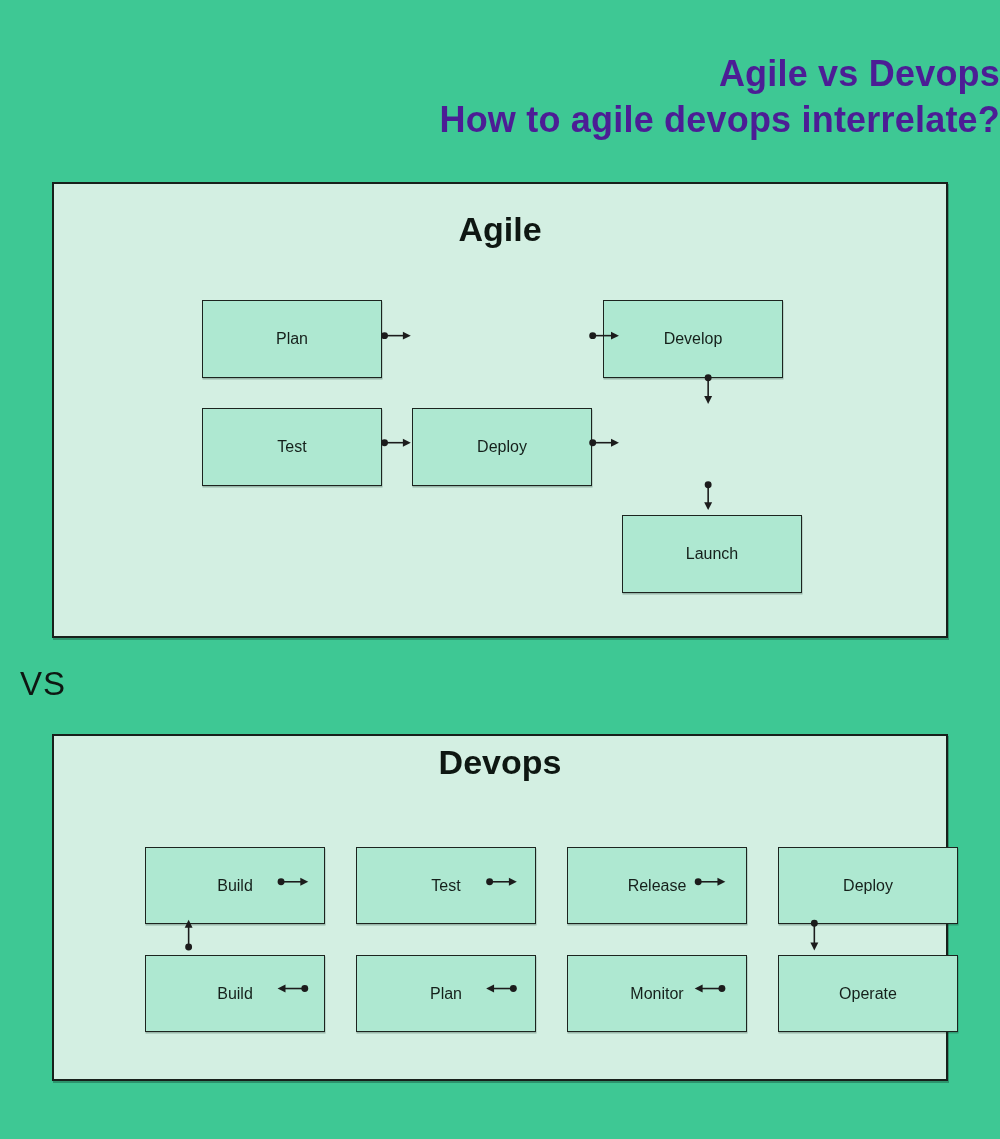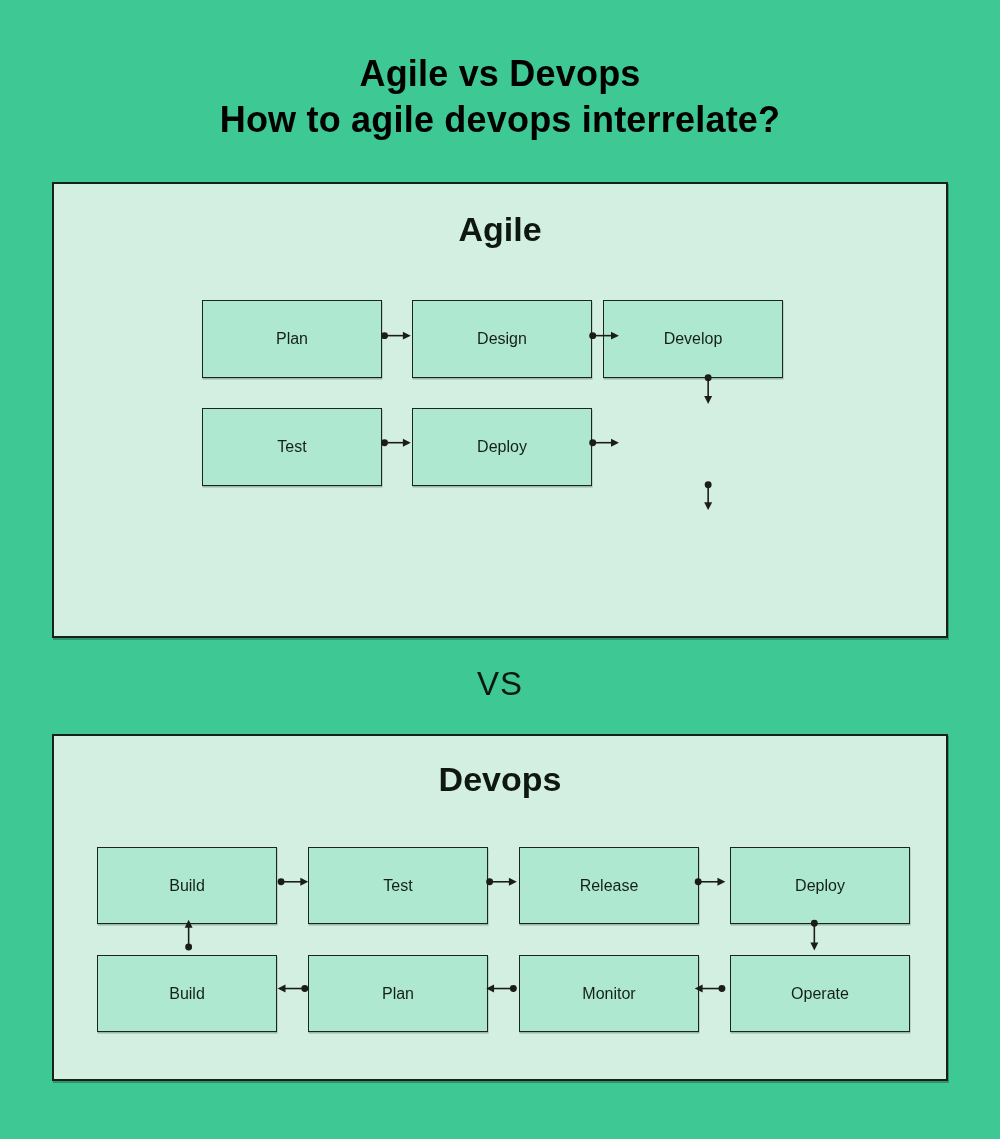--- a/index.html
+++ b/index.html
@@ -13,112 +13,113 @@
     width: 1000px;
     height: 1139px;
     background: #3ec894;
     overflow: hidden;
     color: #101814;
   }
   .main-title {
     position: absolute;
     top: 51px; left: 0;
     width: 100%;
-    text-align: center;
+    text-align: right;
     font-size: 36px;
     font-weight: 700;
     line-height: 46px;
     letter-spacing: 0.2px;
-    color: #000000;
+    color: #4c1d95;
   }
   .panel {
     position: absolute;
     left: 52px;
     width: 896px;
     background: #d3efe2;
     border: 2px solid #17201b;
     box-shadow: 1px 2px 0 rgba(15, 51, 38, 0.35);
   }
   .panel-agile { top: 182px; height: 456px; }
   .panel-devops { top: 734px; height: 347px; }
   .panel-title {
     position: absolute;
     top: 26px; left: 0;
     width: 100%;
     text-align: center;
     font-size: 34px;
     font-weight: 700;
     color: #0e1712;
   }
-  .panel-devops .panel-title { top: 24px; }
+  .panel-devops .panel-title { top: 7px; }
   .node {
     position: absolute;
     width: 180px;
     height: 78px;
     background: #aee8d1;
     border: 1.6px solid #1c241f;
     display: flex;
     align-items: center;
     justify-content: center;
     box-shadow: 0.5px 1.5px 0 rgba(15, 51, 38, 0.3);
   }
-  .panel-devops .node { height: 77px; }
+  .panel-devops .node { height: 77px; margin-left: 48px; }
   .node span {
     font-size: 16px;
     font-weight: 400;
     color: #15201b;
   }
   .edges {
     position: absolute;
     top: -2px; left: -2px;
     width: 896px;
     height: 100%;
     overflow: visible;
     pointer-events: none;
   }
   .edges line { stroke: #1c1c1c; stroke-width: 1.6; }
   .edges circle, .edges polygon { fill: #1c1c1c; }
   .vs {
     position: absolute;
     top: 665px; left: 0;
     width: 100%;
-    text-align: center;
+    text-align: left;
     font-size: 33px;
     font-weight: 500;
     letter-spacing: 1px;
     color: #0e1712;
+    padding-left: 20px;
   }
 </style>
 </head>
 <body>
 
 <div class="canvas">
 
   <div class="main-title">
     <div>Agile vs Devops</div>
     <div>How to agile devops interrelate?</div>
   </div>
 
   <section class="panel panel-agile">
     <h2 class="panel-title">Agile</h2>
 
     <div class="node" style="left:148px;top:116px">
       <span>Plan</span>
     </div>
-    <div class="node" style="left:358px;top:116px">
-      <span>Design</span>
-    </div>
     <div class="node" style="left:549px;top:116px">
       <span>Develop</span>
     </div>
     <div class="node" style="left:148px;top:224px">
       <span>Test</span>
     </div>
     <div class="node" style="left:358px;top:224px">
       <span>Deploy</span>
+    </div>
+    <div class="node" style="left:568px;top:331px">
+      <span>Launch</span>
     </div>
 
     <svg class="edges" viewBox="0 0 896 456" aria-hidden="true">
       <g>
         <circle cx="331.5" cy="155" r="3.5"></circle>
           <line x1="331" y1="155" x2="351" y2="155"></line>
           <polygon points="358,155 350,151 350,159"></polygon>
       </g>
       <g>
         <circle cx="541.5" cy="155" r="3.5"></circle>

